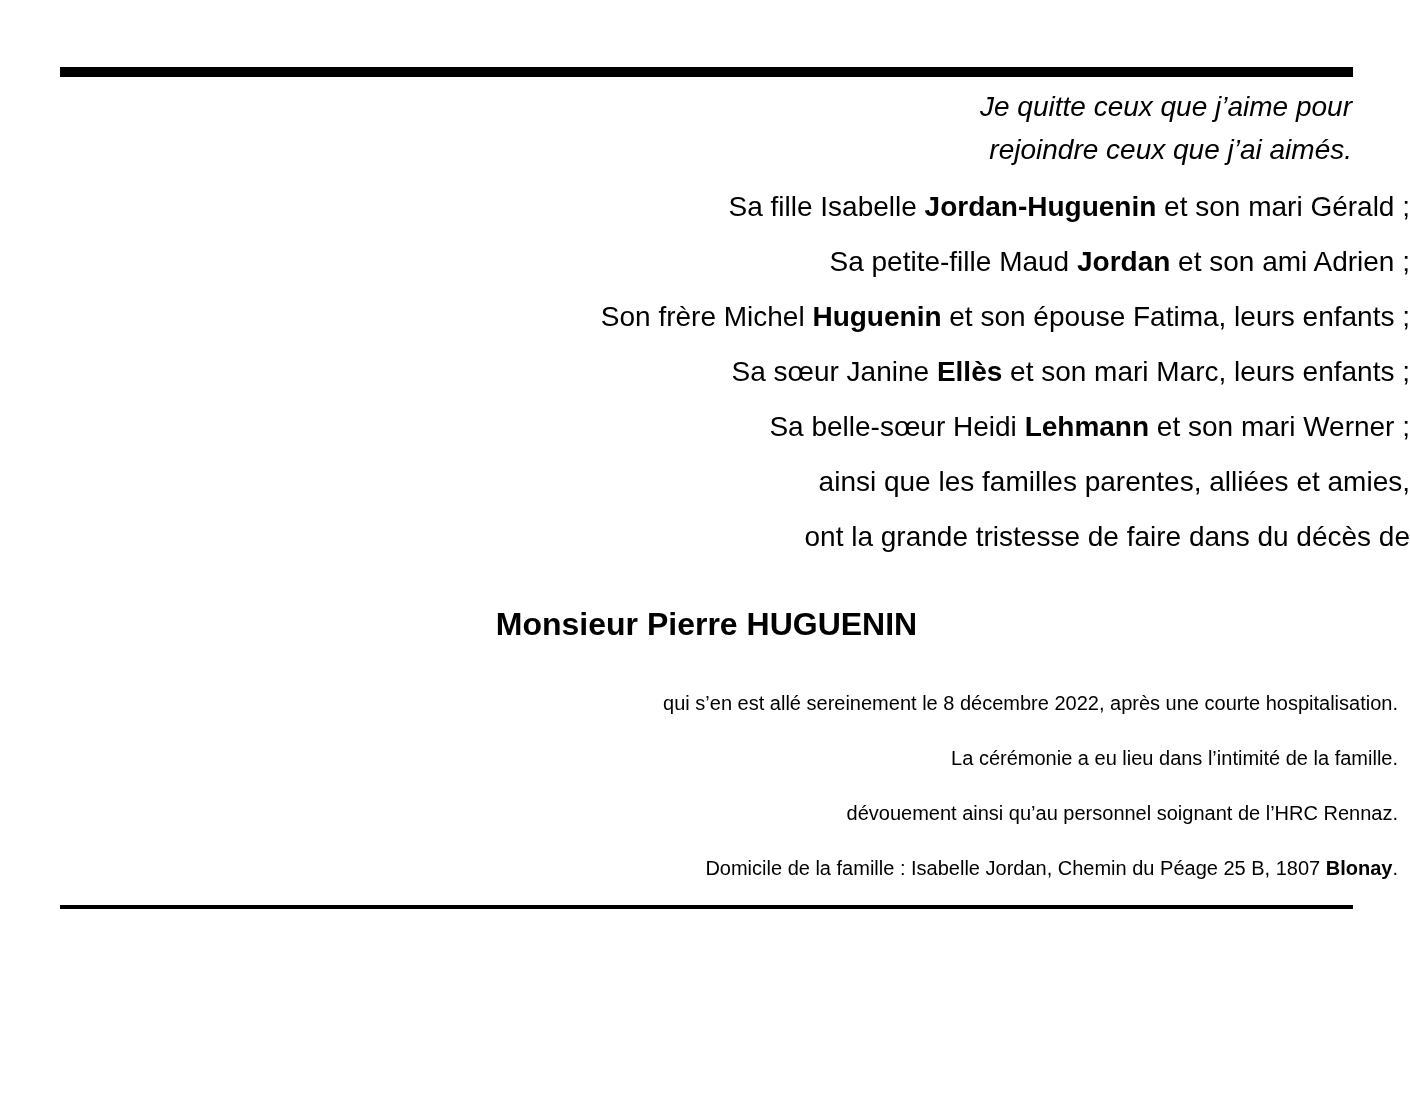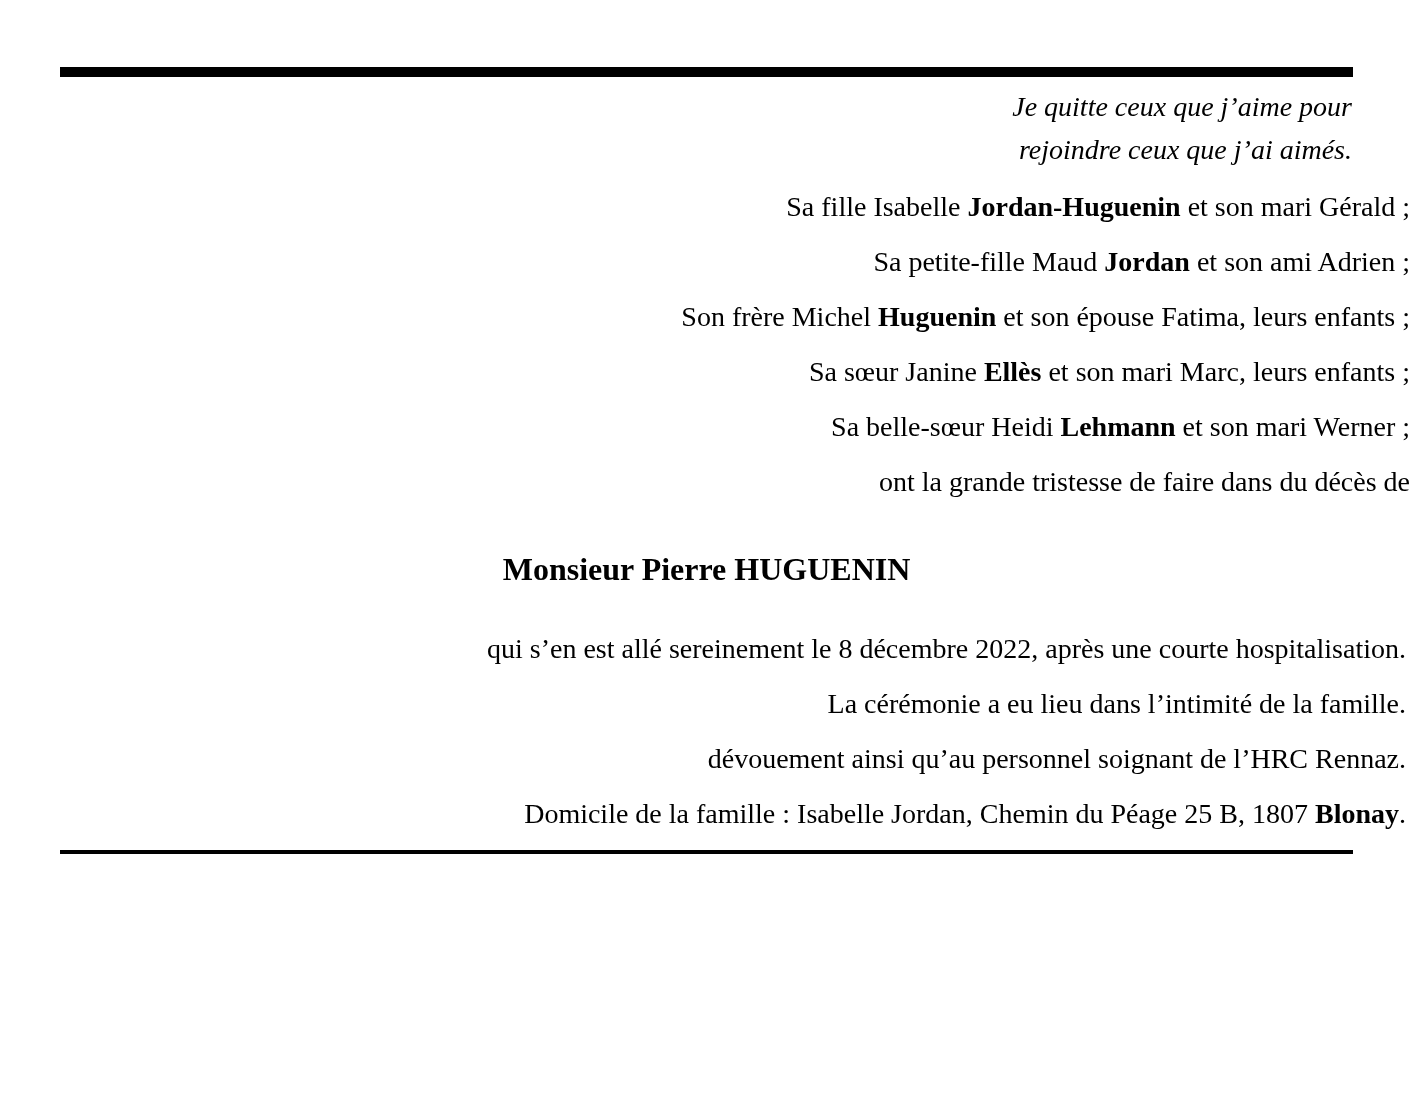--- a/index.html
+++ b/index.html
@@ -2,21 +2,21 @@
 <html><head>
 <meta charset="utf-8">
 <style>
   html, body { margin: 0; padding: 0; }
   .page {
     position: relative;
     width: 1410px;
     height: 1100px;
     background: #ffffff;
     color: #000000;
-    font-family: Liberation Serif, serif;
+    font-family: Liberation Sans, sans-serif;
     overflow: hidden;
   }
   .rule-top {
     margin: 67px 57px 0 60px;
     height: 10px;
     background: #000000;
   }
   .quote {
     margin: 8px 58px 0 0;
     text-align: right;
@@ -36,22 +36,22 @@
   }
   .family b, .bodytext b { font-weight: bold; }
   .title {
     margin: 40px 57px 16px 60px;
     text-align: center;
     font-size: 32px;
     font-weight: bold;
     line-height: 40px;
   }
   .bodytext {
-    margin: 32px 4px 0 63px;
-    font-size: 28px;
+    margin: 32px 12px 0 63px;
+    font-size: 20px;
   }
   .rule-bottom {
     margin: 9px 57px 0 60px;
     height: 4px;
     background: #000000;
   }
 </style>
 </head>
 <body>
 
@@ -63,20 +63,21 @@
     <div class="line">Je quitte ceux que j’aime pour</div>
     <div class="line">rejoindre ceux que j’ai aimés.</div>
   </div>
 
   <div class="family">
     <div class="line"><span>Sa fille Isabelle </span><b>Jordan-Huguenin</b><span> et son mari Gérald ;</span></div>
     <div class="line"><span>Sa petite-fille Maud </span><b>Jordan</b><span> et son ami Adrien ;</span></div>
     <div class="line"><span>Son frère Michel </span><b>Huguenin</b><span> et son épouse Fatima, leurs enfants ;</span></div>
     <div class="line"><span>Sa sœur Janine </span><b>Ellès</b><span> et son mari Marc, leurs enfants ;</span></div>
     <div class="line"><span>Sa belle-sœur Heidi </span><b>Lehmann</b><span> et son mari Werner ;</span></div>
+    <div class="line"><span>ainsi que les familles parentes, alliées et amies,</span><b></b><span></span></div>
     <div class="line"><span>ont la grande tristesse de faire dans du décès de</span><b></b><span></span></div>
   </div>
 
   <div class="title">Monsieur Pierre HUGUENIN</div>
 
   <div class="bodytext">
     <div class="line"><span>qui s’en est allé sereinement le 8 décembre 2022, après une courte hospitalisation.</span><b></b><span></span></div>
     <div class="line"><span>La cérémonie a eu lieu dans l’intimité de la famille.</span><b></b><span></span></div>
     <div class="line"><span>dévouement ainsi qu’au personnel soignant de l’HRC Rennaz.</span><b></b><span></span></div>
     <div class="line"><span>Domicile de la famille : Isabelle Jordan, Chemin du Péage 25 B, 1807 </span><b>Blonay</b><span>.</span></div>

